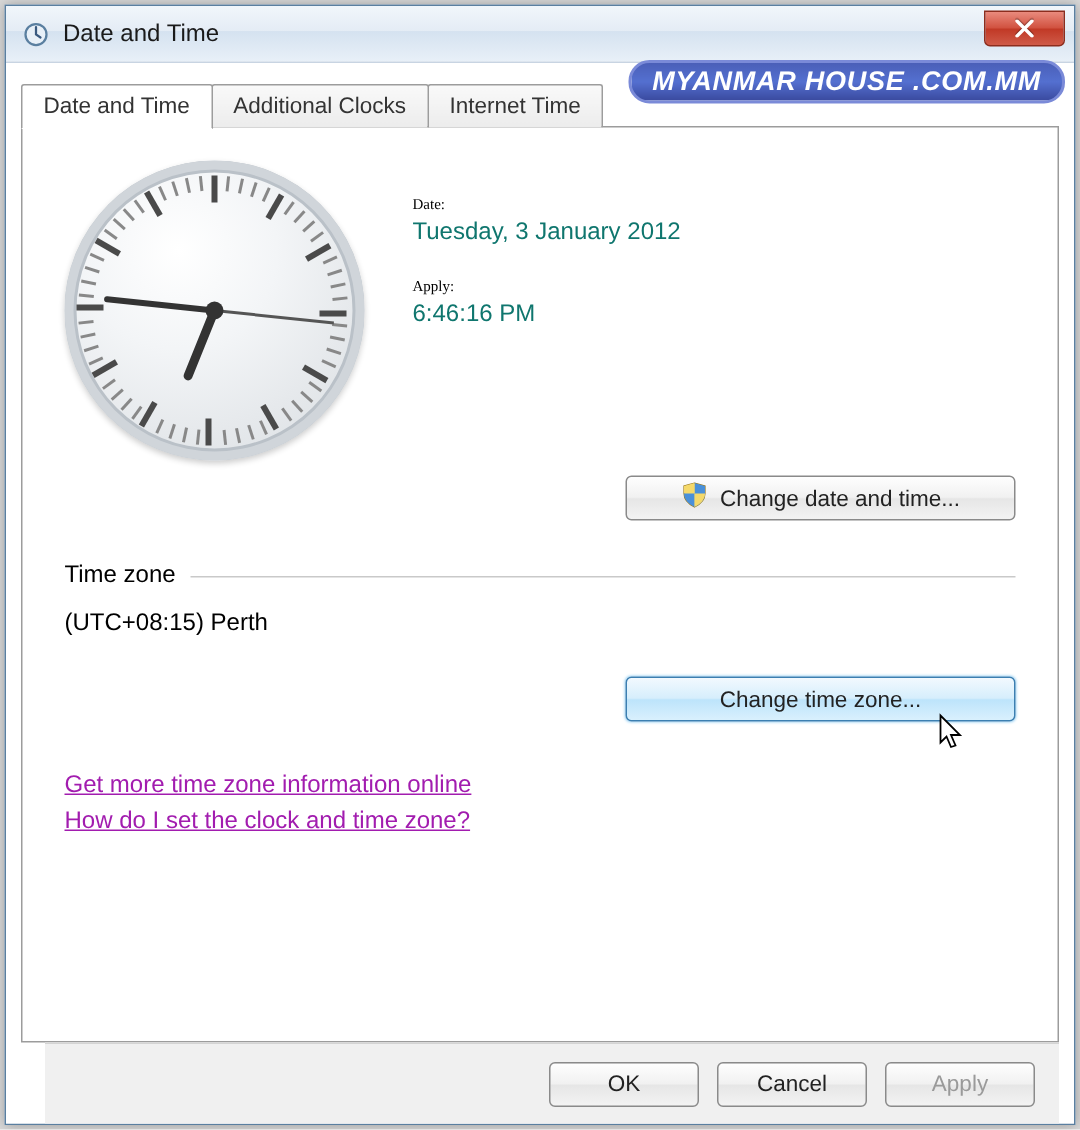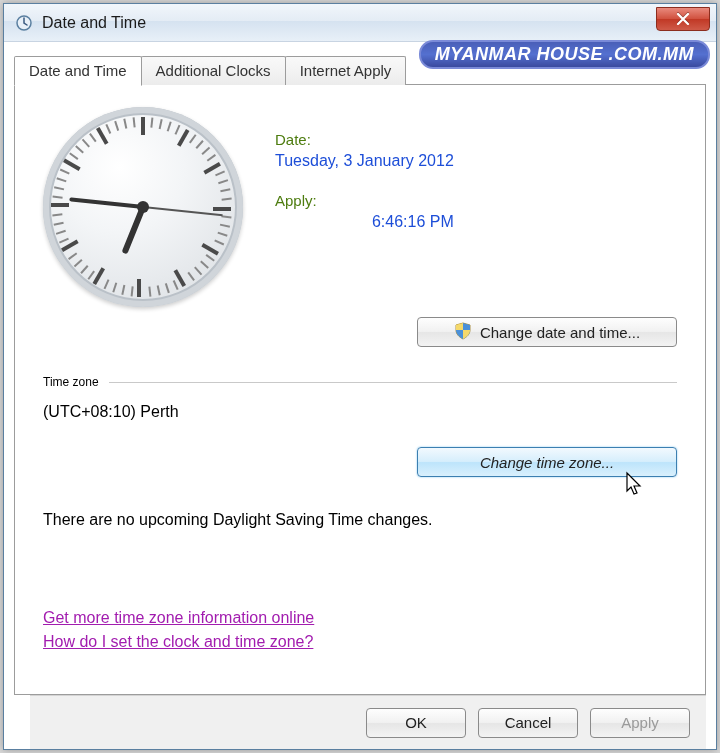--- a/index.html
+++ b/index.html
@@ -113,43 +113,42 @@
 }
 .tick { position: absolute; left: 50%; top: 50%; transform-origin: 0 0; }
 .tick.major { width: 4px; height: 18px; background: #4a4a4a; margin-left: -2px; }
 .tick.minor { width: 2px; height: 10px; background: #888; margin-left: -1px; }
 .hand { position: absolute; left: 50%; top: 50%; transform-origin: 50% 100%; background: #333; }
 .hand.hour { width: 6px; height: 50px; margin-left: -3px; top: 50px; border-radius: 3px; }
 .hand.minute { width: 4px; height: 74px; margin-left: -2px; top: 26px; border-radius: 2px; }
 .hand.second { width: 2px; height: 80px; margin-left: -1px; top: 20px; background: #555; }
 .center-dot { position: absolute; left: 50%; top: 50%; width: 12px; height: 12px; background: #333; border-radius: 50%; transform: translate(-50%,-50%); }
 .info-col { padding-top: 24px; }
-.info-label { font-size: 15px; color: #4d7c0f; margin-bottom: 4px; }
-.info-value { font-size: 16px; color: #1d4ed8; margin-bottom: 22px; text-align: right; }
+.info-label { font-size: 10px; color: #000000; margin-bottom: 4px; font-family: Liberation Serif, serif; }
+.info-value { font-size: 16px; color: #0f766e; margin-bottom: 22px; }
 .btn {
   display: inline-flex; align-items: center; justify-content: center;
   height: 30px; padding: 0 16px;
   border: 1px solid #8a8a8a; border-radius: 4px;
   background: linear-gradient(to bottom, #fefefe 0%, #f1f1f1 48%, #e6e6e6 52%, #f3f3f3 100%);
   font-size: 15px; color: #222; cursor: pointer;
   font-family: inherit;
 }
 .btn.wide { width: 260px; }
 .btn.highlight {
   border: 1px solid #3c7fb1;
   background: linear-gradient(to bottom, #f2f9fe 0%, #d6eefc 48%, #bde4fb 52%, #d9f0fd 100%);
   box-shadow: 0 0 2px #7ec4ef;
-  font-style: italic;
 }
 .btn .shield { margin-right: 8px; }
 .after-clock { text-align: right; margin-top: 10px; }
 .section-header {
   display: flex; align-items: center; margin-top: 28px; margin-bottom: 14px;
 }
-.section-header span { font-size: 12px; color: #000; margin-right: 10px; white-space: nowrap; }
+.section-header span { font-size: 16px; color: #000; margin-right: 10px; white-space: nowrap; }
 .section-header .line { flex: 1; height: 1px; background: #c9c9c9; }
 .tz-value { font-size: 16px; color: #000; margin-bottom: 26px; }
 .tz-btn-row { display: flex; justify-content: flex-end; margin-bottom: 34px; position: relative; }
 .cursor-ptr { position: absolute; right: 32px; top: 24px; }
 .dst-note { font-size: 16px; color: #000; margin-bottom: 80px; }
 .links a {
   display: block; color: #a21caf; text-decoration: underline;
   font-size: 16px; margin-bottom: 6px; cursor: pointer; width: fit-content;
 }
 .footer {
@@ -180,21 +179,21 @@
         </svg>
     </div>
   </div>
 
   <div class="watermark">MYANMAR HOUSE .COM.MM</div>
 
   <div class="client">
     <div class="tabs">
       <div class="tab active">Date and Time</div>
       <div class="tab">Additional Clocks</div>
-      <div class="tab">Internet Apply</div>
+      <div class="tab">Internet Time</div>
     </div>
 
     <div class="tabpanel">
       <div class="top-row">
         <div class="clock-wrap">
           <div class="clock-face" id="clock-face">
 
           <div class="tick major" style="transform: rotate(0deg) translateY(-90px);"></div>
               <div class="tick minor" style="transform: rotate(6deg) translateY(-90px);"></div>
               <div class="tick minor" style="transform: rotate(12deg) translateY(-90px);"></div>
@@ -282,32 +281,31 @@
           </span>
           <span>Change date and time...</span>
         </button>
       </div>
 
       <div class="section-header">
         <span>Time zone</span>
         <div class="line"></div>
       </div>
 
-      <div class="tz-value">(UTC+08:10) Perth</div>
+      <div class="tz-value">(UTC+08:15) Perth</div>
 
       <div class="tz-btn-row">
         <button class="btn wide highlight">Change time zone...</button>
         <div class="cursor-ptr">
           <svg width="20" height="26" viewBox="0 0 20 26">
               <path d="M2 2l0 18 4-4 3 7 3-1-3-7 6 0z" fill="#fff" stroke="#000" stroke-width="1.2"></path>
             </svg>
         </div>
       </div>
 
-      <div class="dst-note">There are no upcoming Daylight Saving Time changes.</div>
 
       <div class="links">
         <a>Get more time zone information online</a>
         <a>How do I set the clock and time zone?</a>
       </div>
     </div>
 
     <div class="footer">
       <button class="btn">OK</button>
       <button class="btn">Cancel</button>

